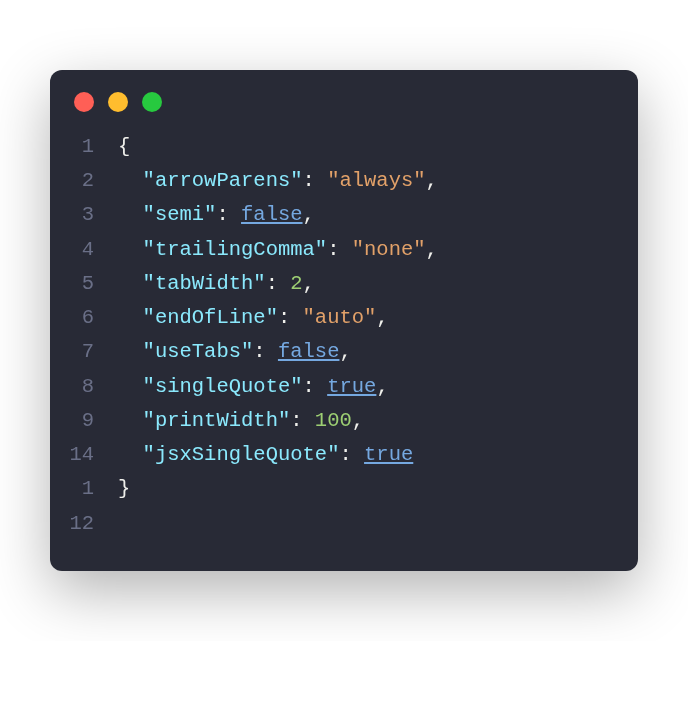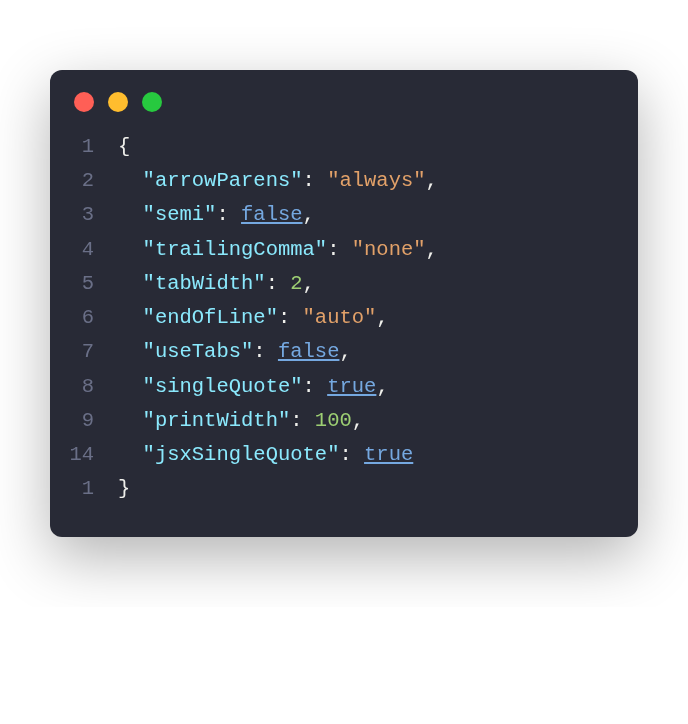--- a/index.html
+++ b/index.html
@@ -74,14 +74,15 @@
       <div class="line"><span class="gutter">2</span><span class="content"><span>  </span><span class="key">"arrowParens"</span><span class="punct">: </span><span class="string">"always"</span><span class="punct">,</span></span></div>
       <div class="line"><span class="gutter">3</span><span class="content"><span>  </span><span class="key">"semi"</span><span class="punct">: </span><span class="boolean">false</span><span class="punct">,</span></span></div>
       <div class="line"><span class="gutter">4</span><span class="content"><span>  </span><span class="key">"trailingComma"</span><span class="punct">: </span><span class="string">"none"</span><span class="punct">,</span></span></div>
       <div class="line"><span class="gutter">5</span><span class="content"><span>  </span><span class="key">"tabWidth"</span><span class="punct">: </span><span class="number">2</span><span class="punct">,</span></span></div>
       <div class="line"><span class="gutter">6</span><span class="content"><span>  </span><span class="key">"endOfLine"</span><span class="punct">: </span><span class="string">"auto"</span><span class="punct">,</span></span></div>
       <div class="line"><span class="gutter">7</span><span class="content"><span>  </span><span class="key">"useTabs"</span><span class="punct">: </span><span class="boolean">false</span><span class="punct">,</span></span></div>
       <div class="line"><span class="gutter">8</span><span class="content"><span>  </span><span class="key">"singleQuote"</span><span class="punct">: </span><span class="boolean">true</span><span class="punct">,</span></span></div>
       <div class="line"><span class="gutter">9</span><span class="content"><span>  </span><span class="key">"printWidth"</span><span class="punct">: </span><span class="number">100</span><span class="punct">,</span></span></div>
       <div class="line"><span class="gutter">14</span><span class="content"><span>  </span><span class="key">"jsxSingleQuote"</span><span class="punct">: </span><span class="boolean">true</span></span></div>
       <div class="line"><span class="gutter">1</span><span class="content"><span class="punct">}</span></span></div>
+      <div class="line"><span class="gutter">12</span><span class="content"></span></div>
     </div>
 </div>
 
 </body></html>

